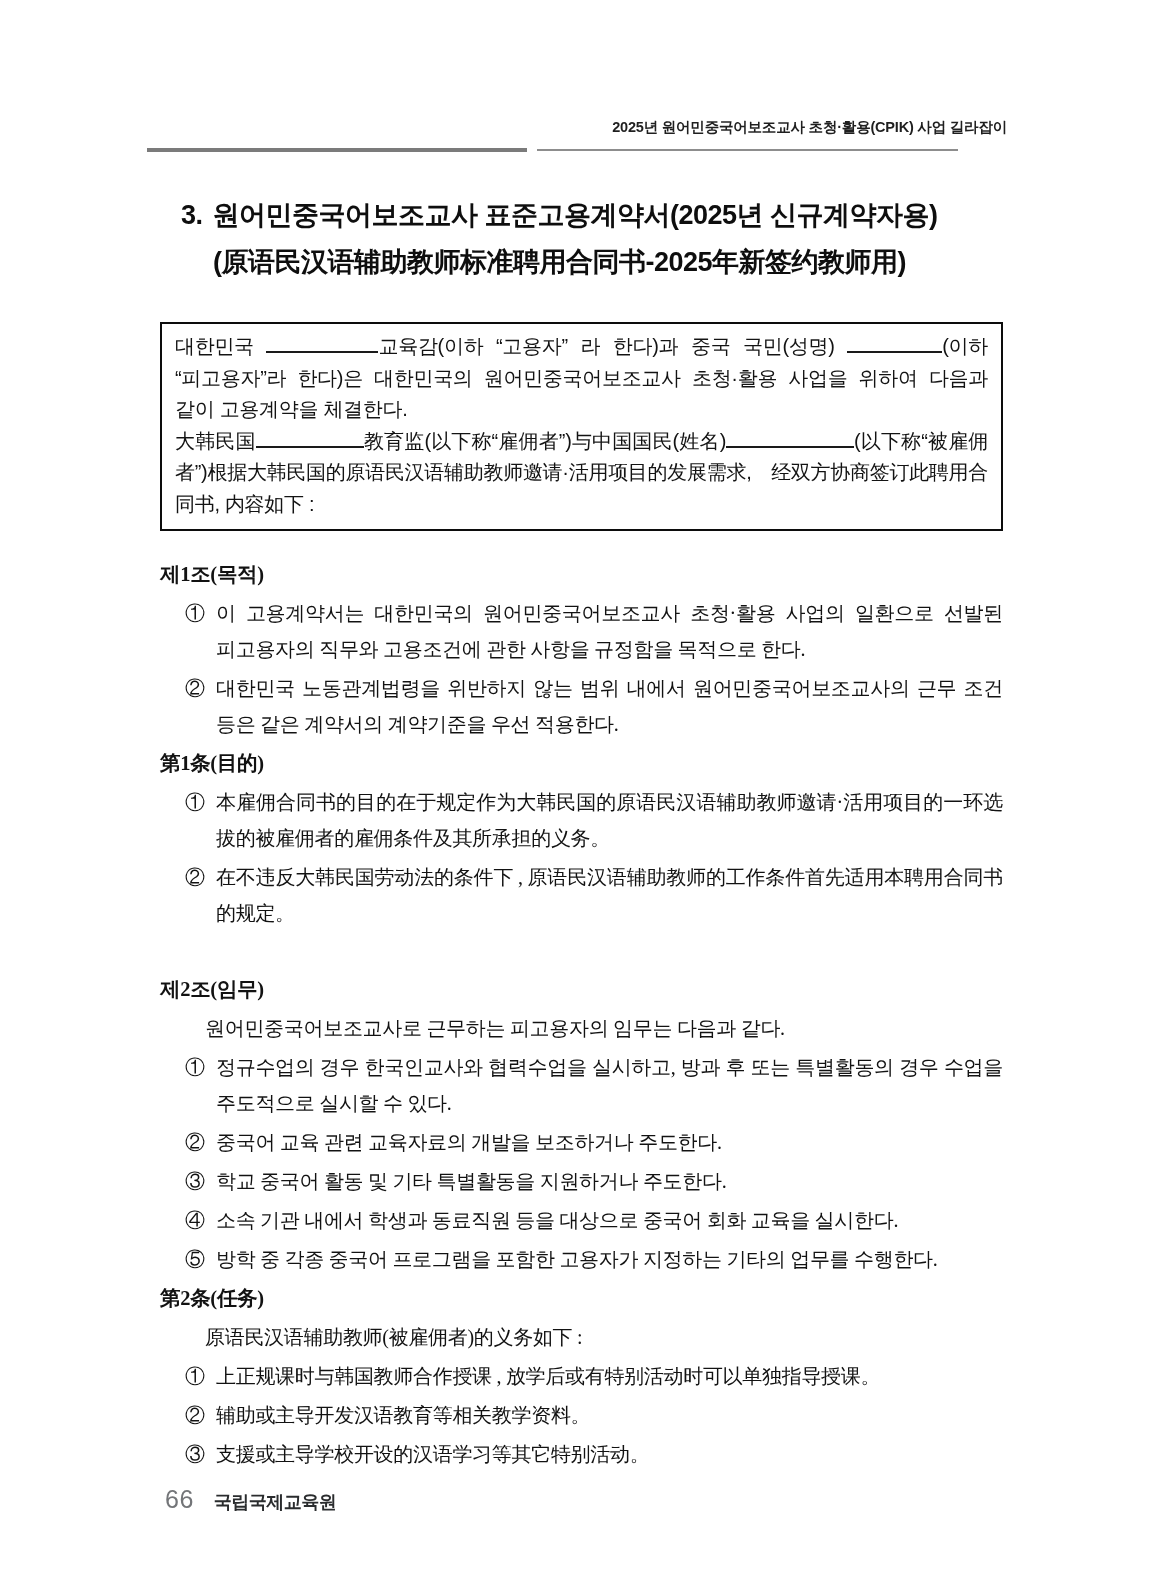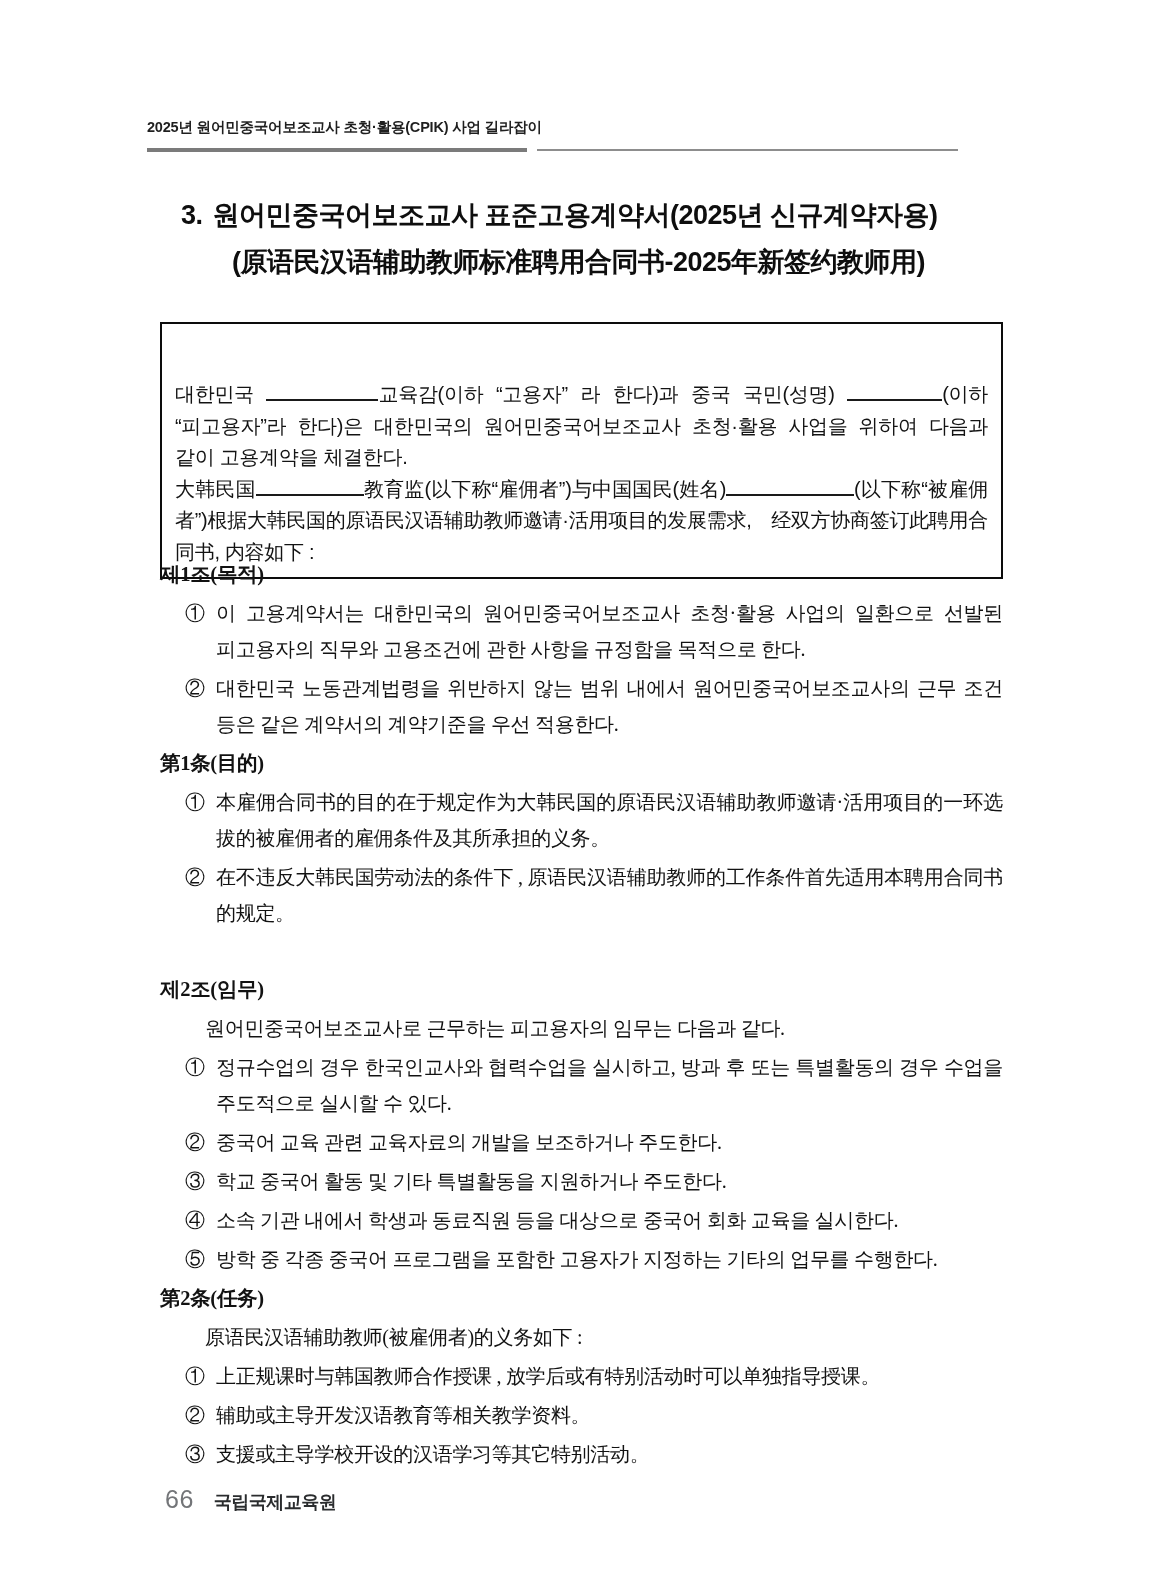--- a/index.html
+++ b/index.html
@@ -7,50 +7,50 @@
   body {
     width:1159px; height:1571px; position:relative; overflow:hidden;
     font-family:"Liberation Serif", serif; color:#1a1a1a;
     -webkit-font-smoothing:antialiased;
   }
 
   
   .runhead {
     position:absolute; left:147px; top:118px; width:860px;
     font-family:"Liberation Sans", sans-serif;
-    font-size:14.5px; font-weight:bold; color:#1f1f1f; letter-spacing:-0.2px;
+    font-size:14.5px; font-weight:bold; color:#1f1f1f; letter-spacing:-0.2px;text-align:right;
   }
   .runhead-rule-thick {
     position:absolute; left:147px; top:148px; width:380px; height:4px;
     background:#7b7b7b;
   }
   .runhead-rule-thin {
     position:absolute; left:537px; top:149px; width:421px; height:2px;
     background:#8d8d8d;
   }
 
   
   .doc-title {
     position:absolute; left:181px; top:192px; width:860px;
     font-family:"Liberation Sans", sans-serif;
     font-weight:bold; color:#0e0e0e; font-size:27px; line-height:47px;
     letter-spacing:-0.5px; word-break:keep-all;
   }
   .doc-title .t-num { margin-right:10px; }
-  .doc-title .t-sub { margin-left:51px; }
+  .doc-title .t-sub { margin-left:32px; }
 
   
   .pre-box {
     position:absolute; left:160px; top:322px; width:843px;
     border:2px solid #0c0c0c; padding:7px 13px 9px 13px;
     font-family:"Liberation Sans", sans-serif;
     font-size:20px; line-height:31.5px; color:#131313;
     text-align:justify; letter-spacing:-0.3px;
   }
-  .pre-box p.ko { word-break:keep-all;margin-top:48px; }
+  .pre-box p.ko { word-break:keep-all; }
   .pre-box p.zh { word-break:normal; }
   .blank {
     display:inline-block; height:0.95em;
     border-bottom:2px solid #1a1a1a; vertical-align:baseline;
   }
   .blank.w-ko1 { width:112px; }
   .blank.w-ko2 { width:95px;  }
   .blank.w-zh1 { width:108px; }
   .blank.w-zh2 { width:128px; }
 

